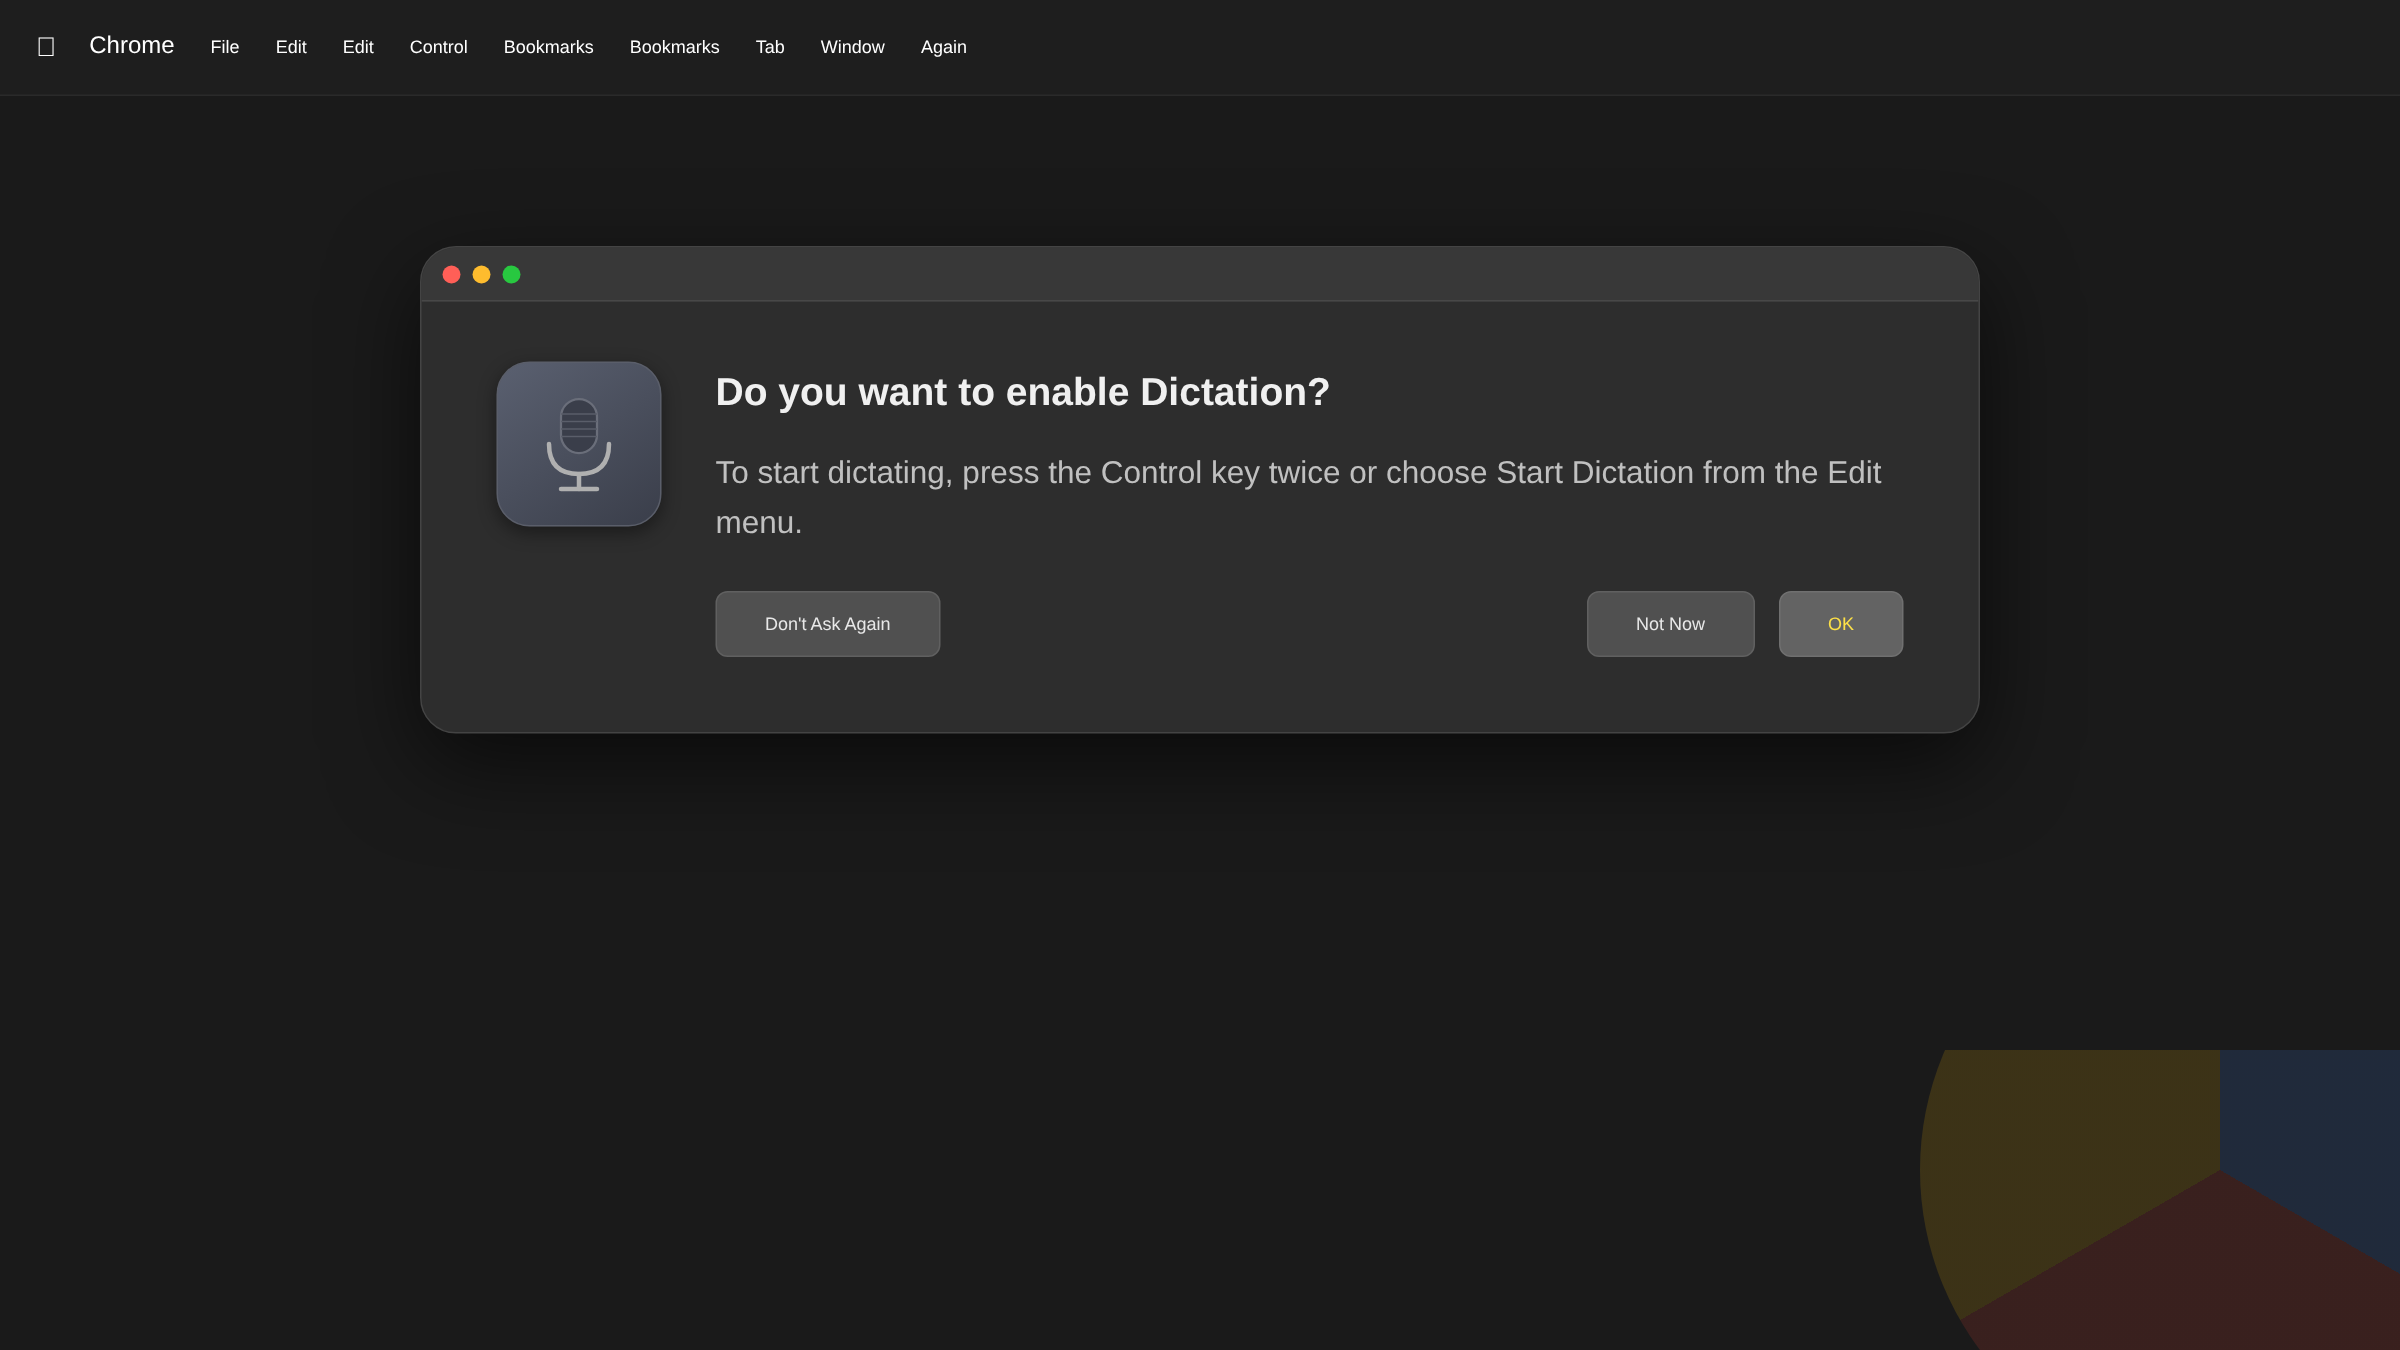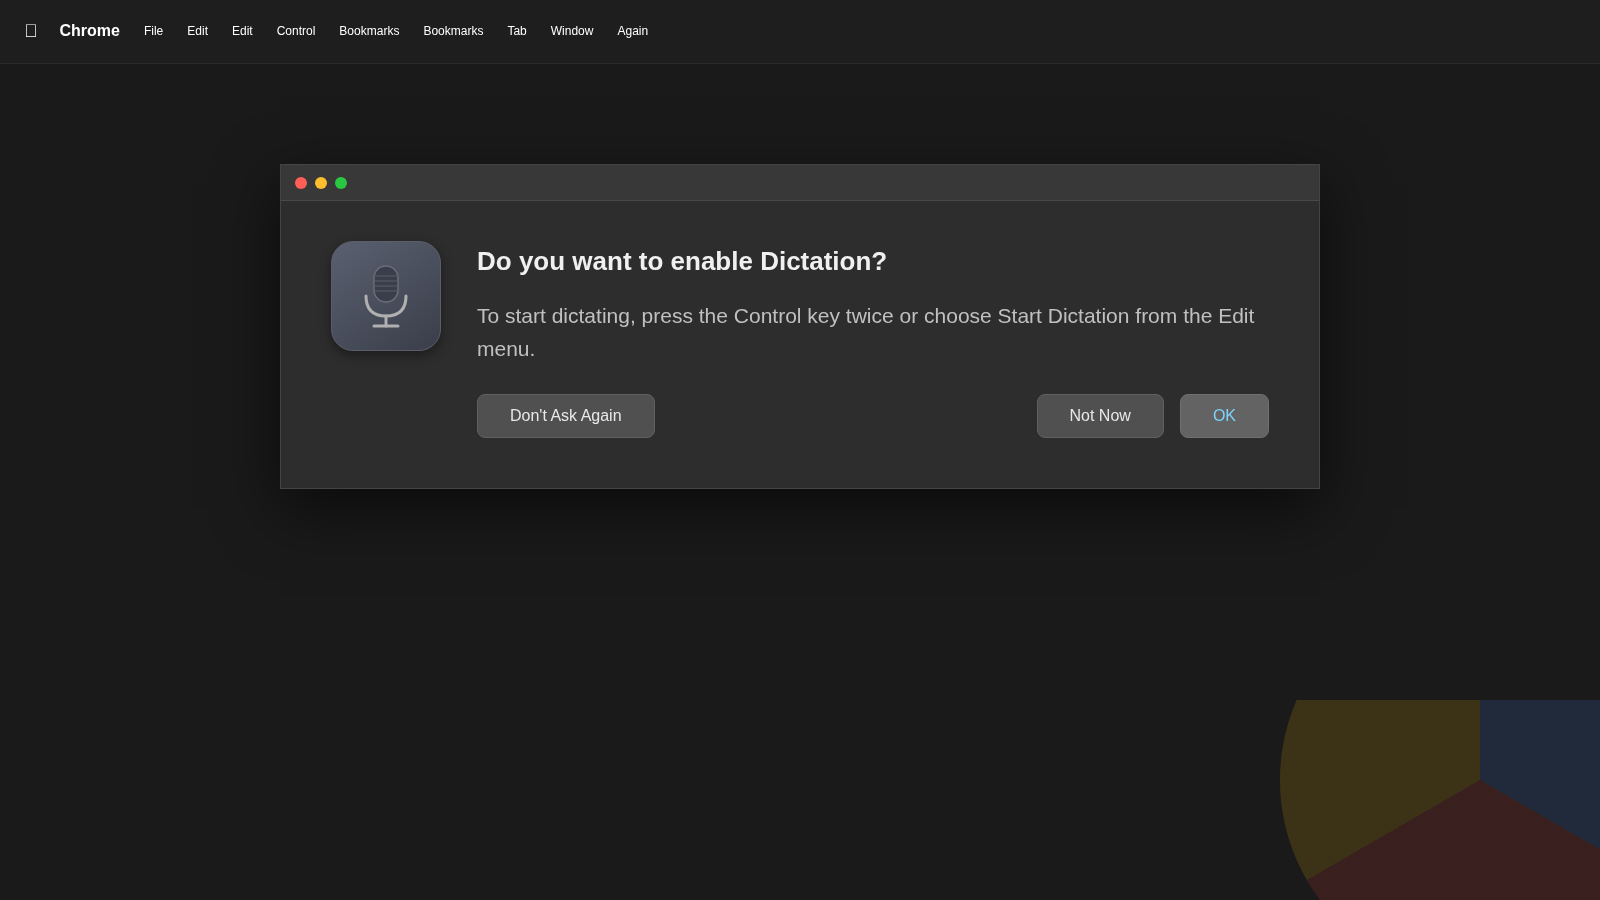--- a/index.html
+++ b/index.html
@@ -39,21 +39,21 @@
       white-space: nowrap;
       line-height: 1.4;
     }
 
     .menu-bar-item.apple {
       font-size: 18px;
       padding: 4px 8px;
     }
 
     .menu-bar-item.bold {
-      font-weight: 700;
+      font-weight: 400;
       font-size: 16px;
     }
 
     
     .main-content {
       width: 100%;
       height: calc(900px - 64px);
       background-color: #1a1a1a;
       position: relative;
       display: flex;
@@ -96,21 +96,21 @@
       height: 100%;
       display: flex;
       align-items: flex-start;
       justify-content: center;
       padding-top: 100px;
     }
 
     .dialog {
       width: 1040px;
       background: #2d2d2d;
-      border-radius: 0;
+      border-radius: 24px;
       border: 1px solid #444444;
       overflow: hidden;
       box-shadow: 0 20px 60px rgba(0,0,0,0.6);
     }
 
     .dialog-title-bar {
       height: 36px;
       background: #383838;
       border-bottom: 1px solid #484848;
       display: flex;
@@ -182,37 +182,37 @@
       display: flex;
       align-items: center;
       gap: 16px;
       margin-top: 8px;
     }
 
     .btn {
       height: 44px;
       padding: 0 32px;
       border-radius: 8px;
-      font-size: 16px;
+      font-size: 12px;
       font-weight: 500;
       cursor: pointer;
       border: none;
       outline: none;
       white-space: nowrap;
     }
 
     .btn-secondary {
       background: #505050;
       color: #e8e8e8;
       border: 1px solid #606060;
     }
 
     .btn-primary {
       background: #636363;
-      color: #7dd3fc;
+      color: #fde047;
       border: 1px solid #707070;
     }
 
     .btn-spacer {
       flex: 1;
     }
   </style>
 </head>
 <body>
 

